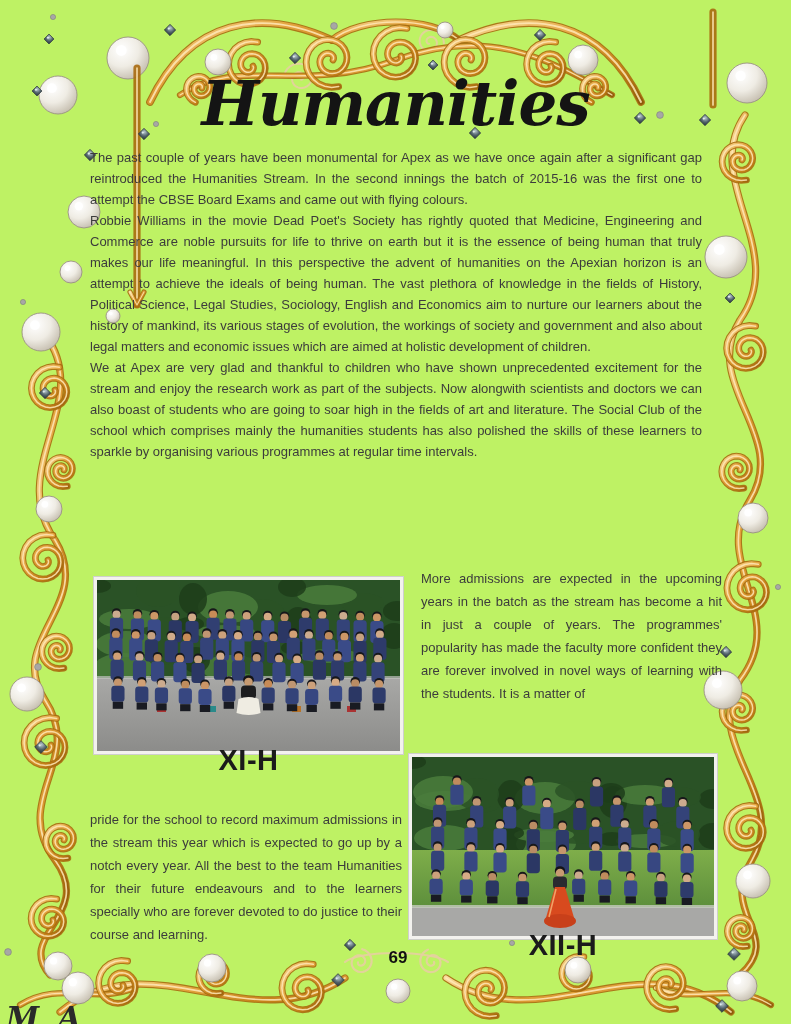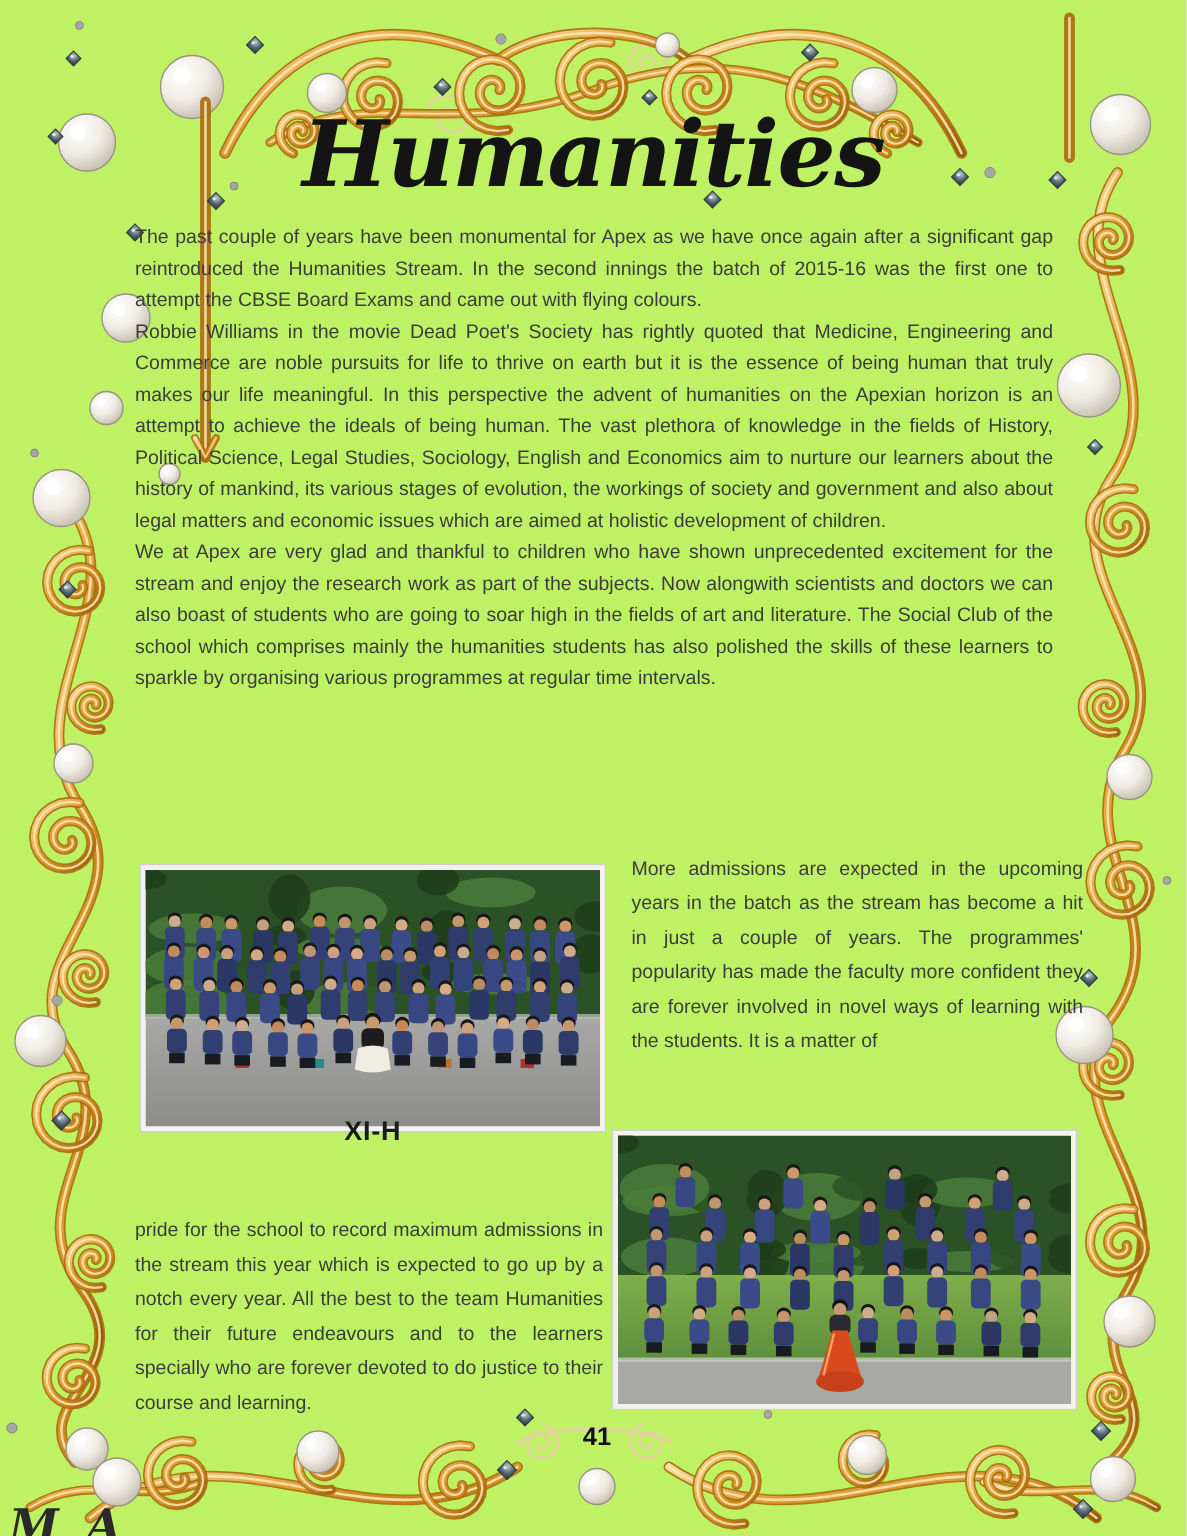--- a/index.html
+++ b/index.html
@@ -21,21 +21,21 @@
   #col-left{left:90px;top:808px;width:312px;line-height:23px;}
   .photo{
     position:absolute;z-index:2;background:#fff;
     border:3px solid #f3f2ee; box-shadow:0 0 0 1px #cfcfcb;
   }
   #photo-xi{left:94px;top:577px;width:303px;height:171px;}
   #photo-xii{left:409px;top:754px;width:302px;height:179px;}
   .photo svg{display:block;width:100%;height:100%;}
   .caption{
     position:absolute;z-index:3;font-weight:bold;color:#1b1b1b;
-    font-size:18px;letter-spacing:0.5px;text-align:center;
+    font-size:29px;letter-spacing:0.5px;text-align:center;
   }
   #caption-xi{left:94px;top:744px;width:309px;}
   #caption-xii{left:409px;top:929px;width:308px;}
   #page-number{
     position:absolute;z-index:3;left:374px;top:948px;width:48px;text-align:center;
     font-weight:bold;font-size:17px;color:#111;
   }
   #corner-script{
     position:absolute;z-index:2;left:6px;top:1000px;
     font-family:"DejaVu Serif", serif;font-style:italic;font-weight:bold;
@@ -700,18 +700,19 @@
         <rect x="269.70000000000005" y="141" width="10.4" height="7" fill="#191b22"></rect>
         <ellipse cx="148" cy="114" rx="5.2" ry="4.8" fill="#141416"></ellipse>
         <circle cx="148" cy="116" r="4.3" fill="#c79b72"></circle>
         <rect x="141" y="119.5" width="14" height="13" rx="4" fill="#2a2a30"></rect>
         <polygon points="143,130 153,130 163,164 133,164" fill="#d84a1e"></polygon>
         <ellipse cx="148" cy="164" rx="16" ry="7" fill="#c8401a"></ellipse>
         <path d="M144,132 L137,160" stroke="#f2a267" stroke-width="1.6" fill="none"></path>
       </svg>
   </div>
 
-
-  <div id="page-number">41</div>
+  <div class="caption" id="caption-xii">XII-H</div>
+
+  <div id="page-number">69</div>
 
   <div id="corner-script">M A</div>
 
 </div>
 
 </body></html>

